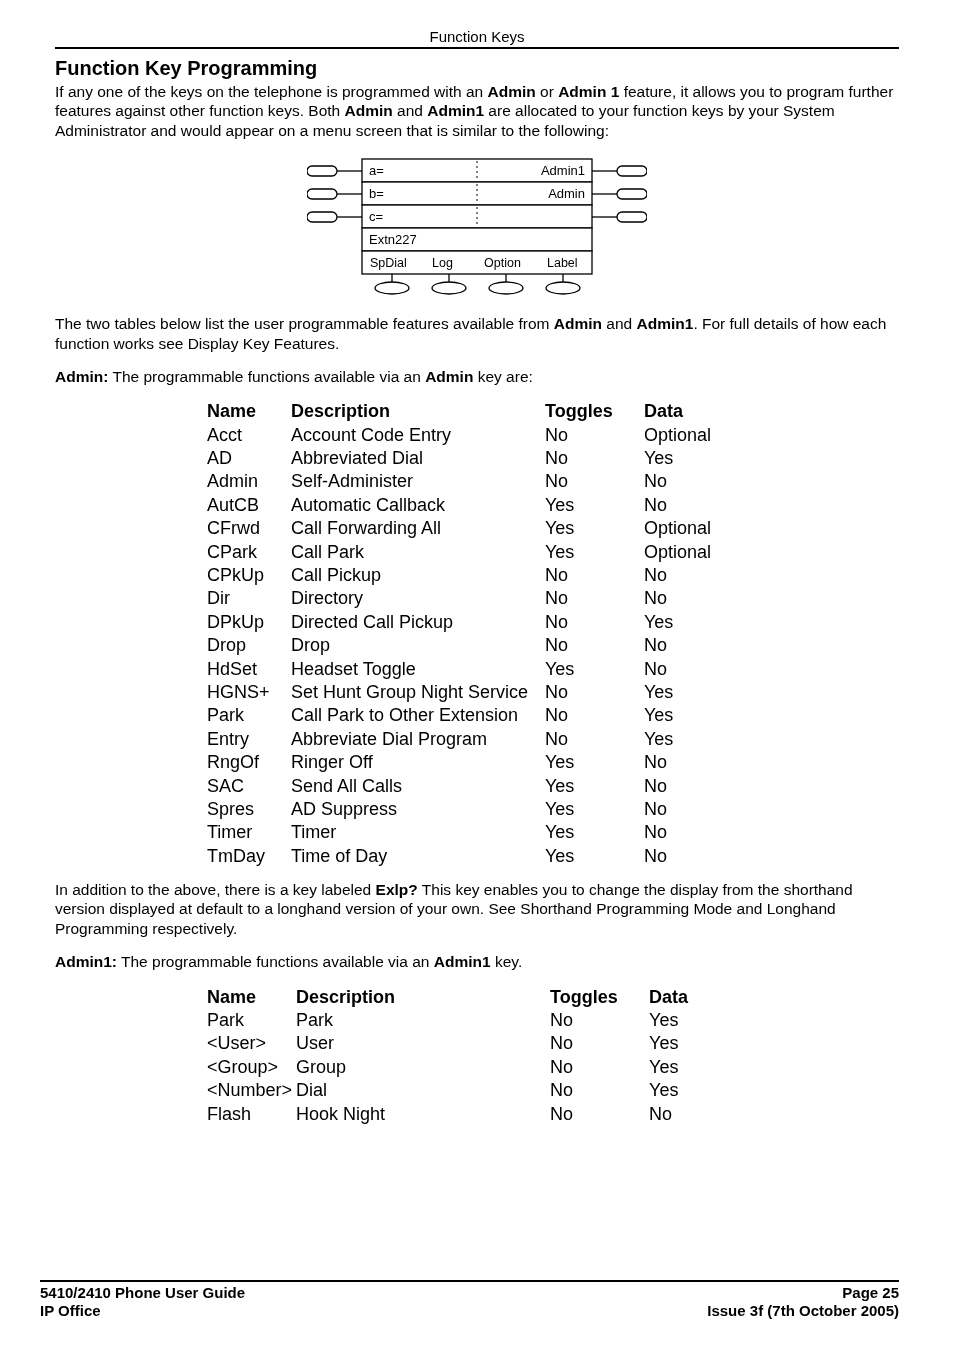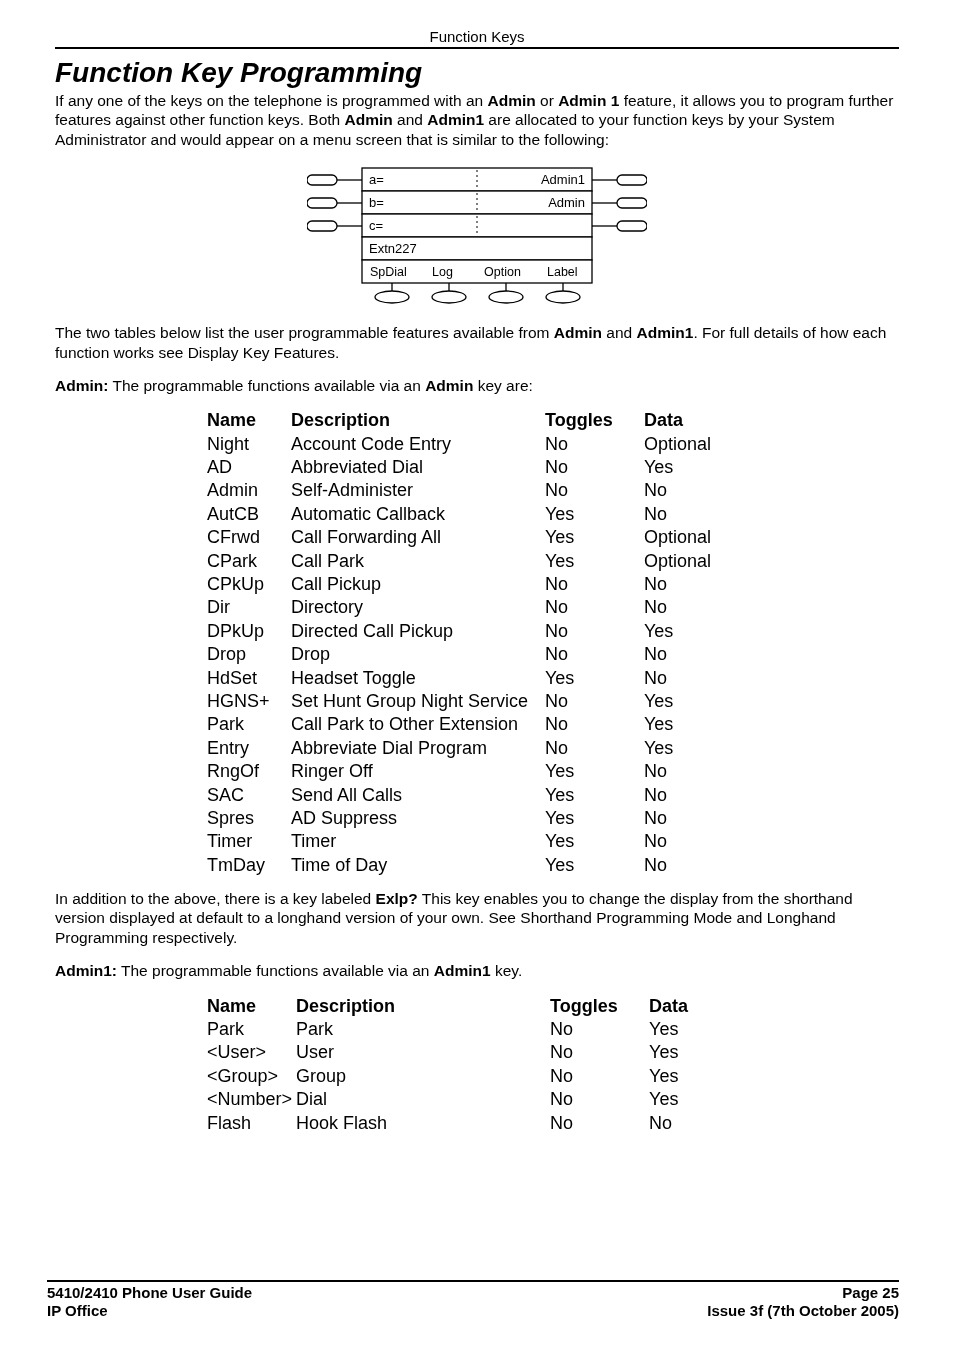--- a/index.html
+++ b/index.html
@@ -21,24 +21,23 @@
   .header-right {
     text-align: center;
     font-size: 15px;
   }
   .header-rule {
     border: none;
     border-top: 2px solid #000;
     margin: 2px 0 8px 0;
   }
   h1 {
-    font-size: 28px;
+    font-size: 20px;
     font-weight: bold;
     margin: 0 0 2px 0;
-    font-style: italic;
   }
   .body-text {
     margin: 0 0 14px 0;
     line-height: 1.25;
   }
   .phone-diagram {
     display: block;
     margin: 4px auto 10px auto;
     width: 340px;
   }
@@ -56,21 +55,21 @@
     vertical-align: top;
   }
   table.feat th { font-weight: bold; }
   .col-name { width: 80px; }
   .col-desc { width: 250px; }
   .col-tog  { width: 95px; }
   .col-data { width: 70px; }
   .footer {
     position: absolute;
     bottom: 30px;
-    left: 47px;
+    left: 40px;
     right: 55px;
   }
   .footer-rule {
     border: none;
     border-top: 2px solid #000;
     margin: 0 0 2px 0;
   }
   .footer-row {
     display: flex;
     justify-content: space-between;
@@ -165,21 +164,21 @@
       <thead>
         <tr>
           <th class="col-name">Name</th>
           <th class="col-desc">Description</th>
           <th class="col-tog">Toggles</th>
           <th class="col-data">Data</th>
         </tr>
       </thead>
       <tbody id="admin-tbody">
           <tr>
-            <td class="col-name">Night</td>
+            <td class="col-name">Acct</td>
             <td class="col-desc">Account Code Entry</td>
             <td class="col-tog">No</td>
             <td class="col-data">Optional</td>
           </tr>
           <tr>
             <td class="col-name">AD</td>
             <td class="col-desc">Abbreviated Dial</td>
             <td class="col-tog">No</td>
             <td class="col-data">Yes</td>
           </tr>
@@ -327,21 +326,21 @@
             <td class="col-data">Yes</td>
           </tr>
           <tr>
             <td class="col-name">&lt;Number&gt;</td>
             <td class="col-desc">Dial</td>
             <td class="col-tog">No</td>
             <td class="col-data">Yes</td>
           </tr>
           <tr>
             <td class="col-name">Flash</td>
-            <td class="col-desc">Hook Flash</td>
+            <td class="col-desc">Hook Night</td>
             <td class="col-tog">No</td>
             <td class="col-data">No</td>
           </tr>
         </tbody>
     </table>
   </div>
 
 </div>
 
 <div class="footer">

